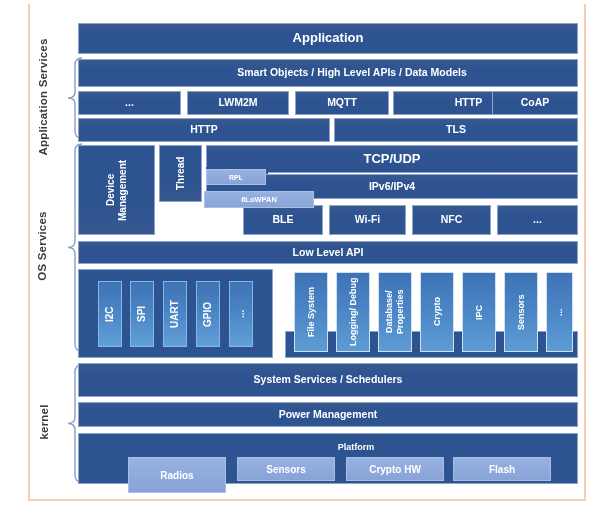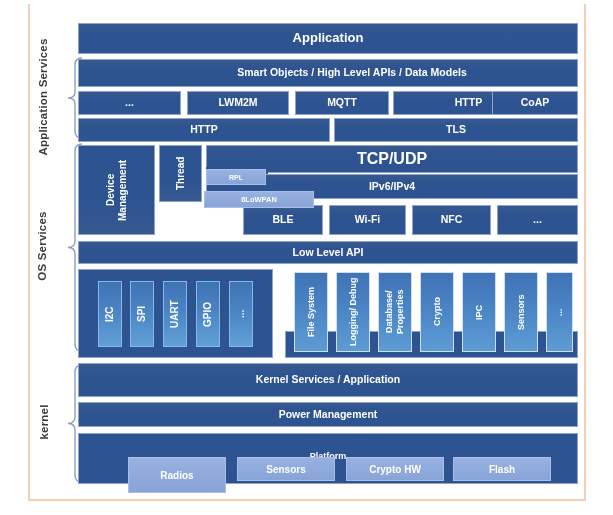--- a/index.html
+++ b/index.html
@@ -47,21 +47,21 @@
   }
   .vlabel{
     position:absolute;width:140px;text-align:center;
     transform:rotate(-90deg);
     color:#3a3a3a;font-weight:bold;font-size:11.5px;letter-spacing:0.2px;
   }
   .frameline{position:absolute;background:#f4cdb2;}
   .brace{position:absolute;overflow:visible;}
   .brace path{stroke:#8b9dc1;stroke-width:1.4;fill:none;}
   .platform-label{
-    color:#fff;font-weight:bold;font-size:9px;text-align:center;margin-top:17px;width:100%;
+    color:#fff;font-weight:bold;font-size:9px;text-align:center;margin-top:8px;width:100%;padding-left:28px;
   }
 </style>
 </head>
 <body>
 
 <div class="canvas">
 
   <div class="frameline" style="left:28px;top:4px;width:2px;height:496px;"></div>
   <div class="frameline" style="left:584px;top:4px;width:2px;height:496px;"></div>
   <div class="frameline" style="left:28px;top:499px;width:558px;height:2px;"></div>
@@ -88,21 +88,21 @@
   <div class="abs bar" style="left:187px;top:91px;width:102px;height:24px;font-size:10.5px;">LWM2M</div>
   <div class="abs bar" style="left:295px;top:91px;width:94px;height:24px;font-size:10.5px;text-align:center;">MQTT</div>
   <div class="abs bar" style="left:393px;top:91px;width:115px;height:24px;font-size:10.5px;padding-left:36px;">HTTP</div>
   <div class="abs bar" style="left:492px;top:91px;width:86px;height:24px;font-size:10.5px;">CoAP</div>
 
   <div class="abs bar" style="left:78px;top:118px;width:252px;height:24px;font-size:10.5px;">HTTP</div>
   <div class="abs bar" style="left:334px;top:118px;width:244px;height:24px;font-size:10.5px;">TLS</div>
 
   <div class="abs bar vtext" style="left:78px;top:145px;width:77px;height:90px;font-size:10px;">Device Management</div>
   <div class="abs bar vtext" style="left:159px;top:145px;width:43px;height:57px;font-size:10px;">Thread</div>
-  <div class="abs bar" style="left:206px;top:145px;width:372px;height:28px;font-size:16px;z-index:1;">TCP/UDP</div>
+  <div class="abs bar" style="left:206px;top:145px;width:372px;height:28px;font-size:13px;z-index:1;">TCP/UDP</div>
   <div class="abs patch" style="left:206px;top:167px;width:62px;height:10px;z-index:1;"></div>
   <div class="abs bar" style="left:206px;top:174px;width:372px;height:25px;font-size:10.5px;z-index:1;">IPv6/IPv4</div>
 
   <div class="abs bar" style="left:243px;top:205px;width:80px;height:30px;font-size:10.5px;z-index:1;">BLE</div>
   <div class="abs bar" style="left:329px;top:205px;width:77px;height:30px;font-size:10.5px;z-index:1;">Wi-Fi</div>
   <div class="abs bar" style="left:412px;top:205px;width:79px;height:30px;font-size:10.5px;z-index:1;">NFC</div>
   <div class="abs bar" style="left:497px;top:205px;width:81px;height:30px;font-size:10.5px;z-index:1;">...</div>
 
   <div class="abs light" style="left:206px;top:169px;width:60px;height:16px;font-size:7px;z-index:3;">RPL</div>
   <div class="abs light" style="left:204px;top:191px;width:110px;height:17px;font-size:7.5px;z-index:3;text-align:center;">6LoWPAN</div>
@@ -118,21 +118,21 @@
 
   <div class="abs panel" style="left:285px;top:331px;width:293px;height:27px;z-index:1;"></div>
   <div class="abs sbar vtext" style="left:294px;top:272px;width:34px;height:80px;font-size:9px;z-index:2;">File System</div>
   <div class="abs sbar vtext" style="left:336px;top:272px;width:34px;height:80px;font-size:9px;z-index:2;">Logging/ Debug</div>
   <div class="abs sbar vtext" style="left:378px;top:272px;width:34px;height:80px;font-size:9px;z-index:2;">Database/ Properties</div>
   <div class="abs sbar vtext" style="left:420px;top:272px;width:34px;height:80px;font-size:9px;z-index:2;">Crypto</div>
   <div class="abs sbar vtext" style="left:462px;top:272px;width:34px;height:80px;font-size:9px;z-index:2;">IPC</div>
   <div class="abs sbar vtext" style="left:504px;top:272px;width:34px;height:80px;font-size:9px;z-index:2;">Sensors</div>
   <div class="abs sbar vtext" style="left:546px;top:272px;width:27px;height:80px;font-size:9px;z-index:2;">...</div>
 
-  <div class="abs bar" style="left:78px;top:363px;width:500px;height:34px;font-size:10.5px;">Kernel Services / Application</div>
+  <div class="abs bar" style="left:78px;top:363px;width:500px;height:34px;font-size:10.5px;">System Services / Schedulers</div>
   <div class="abs bar" style="left:78px;top:402px;width:500px;height:25px;font-size:10.5px;">Power Management</div>
 
   <div class="abs panel" style="left:78px;top:433px;width:500px;height:51px;">
     <div class="platform-label">Platform</div>
     <div class="abs light" style="left:49px;top:23px;width:98px;height:36px;font-size:10px;">Radios</div>
     <div class="abs light" style="left:158px;top:23px;width:98px;height:24px;font-size:10px;">Sensors</div>
     <div class="abs light" style="left:267px;top:23px;width:98px;height:24px;font-size:10px;">Crypto HW</div>
     <div class="abs light" style="left:374px;top:23px;width:98px;height:24px;font-size:10px;">Flash</div>
   </div>
 

